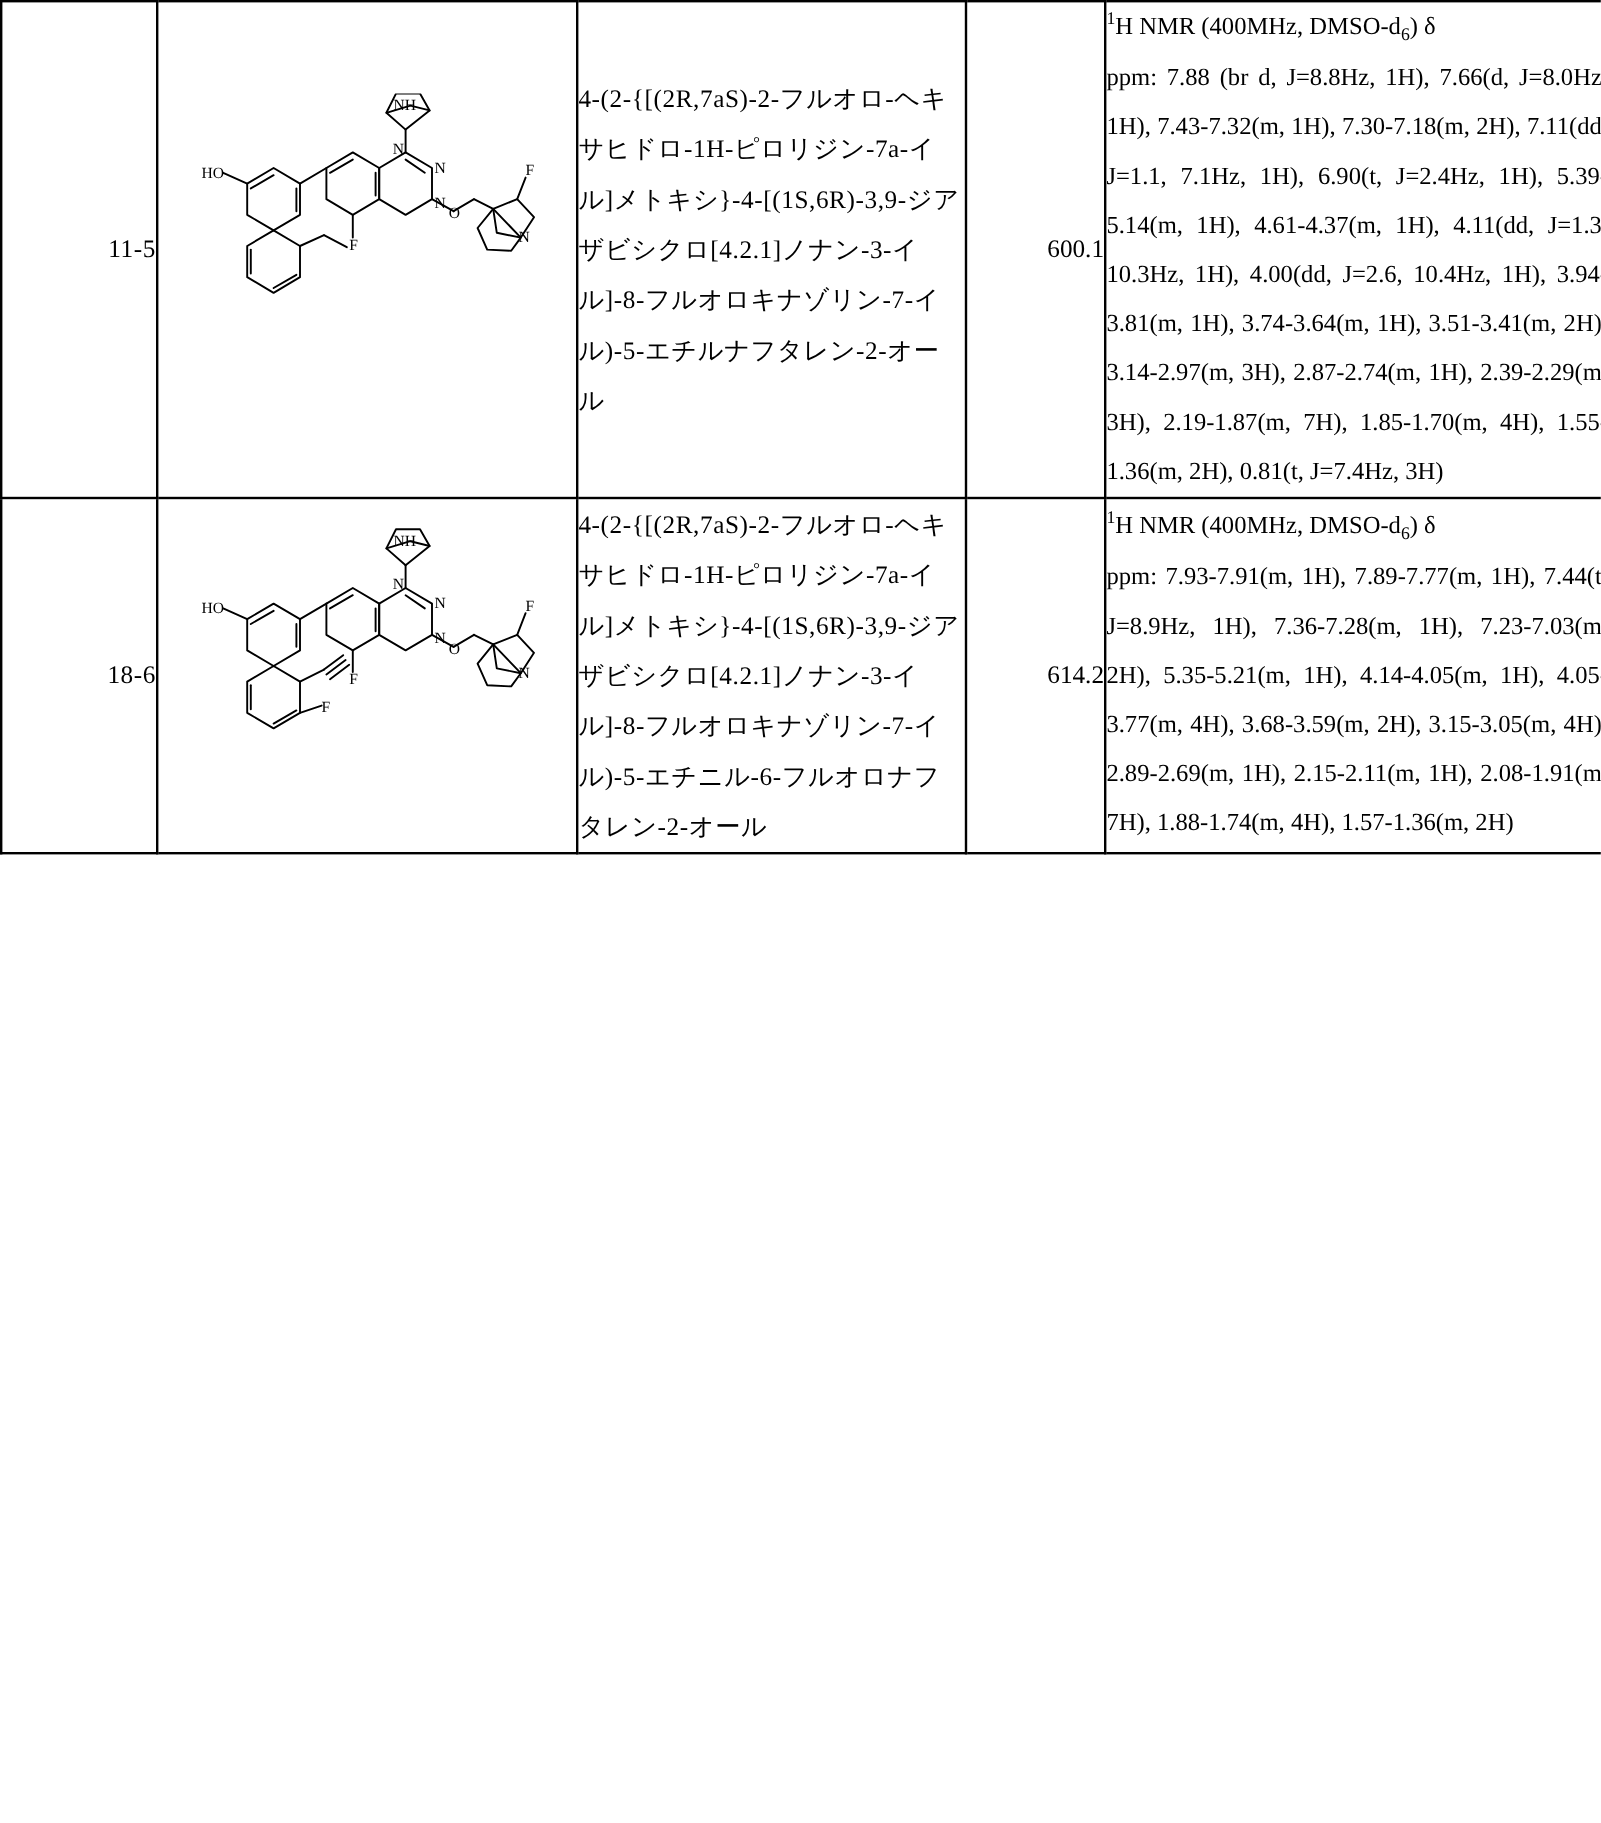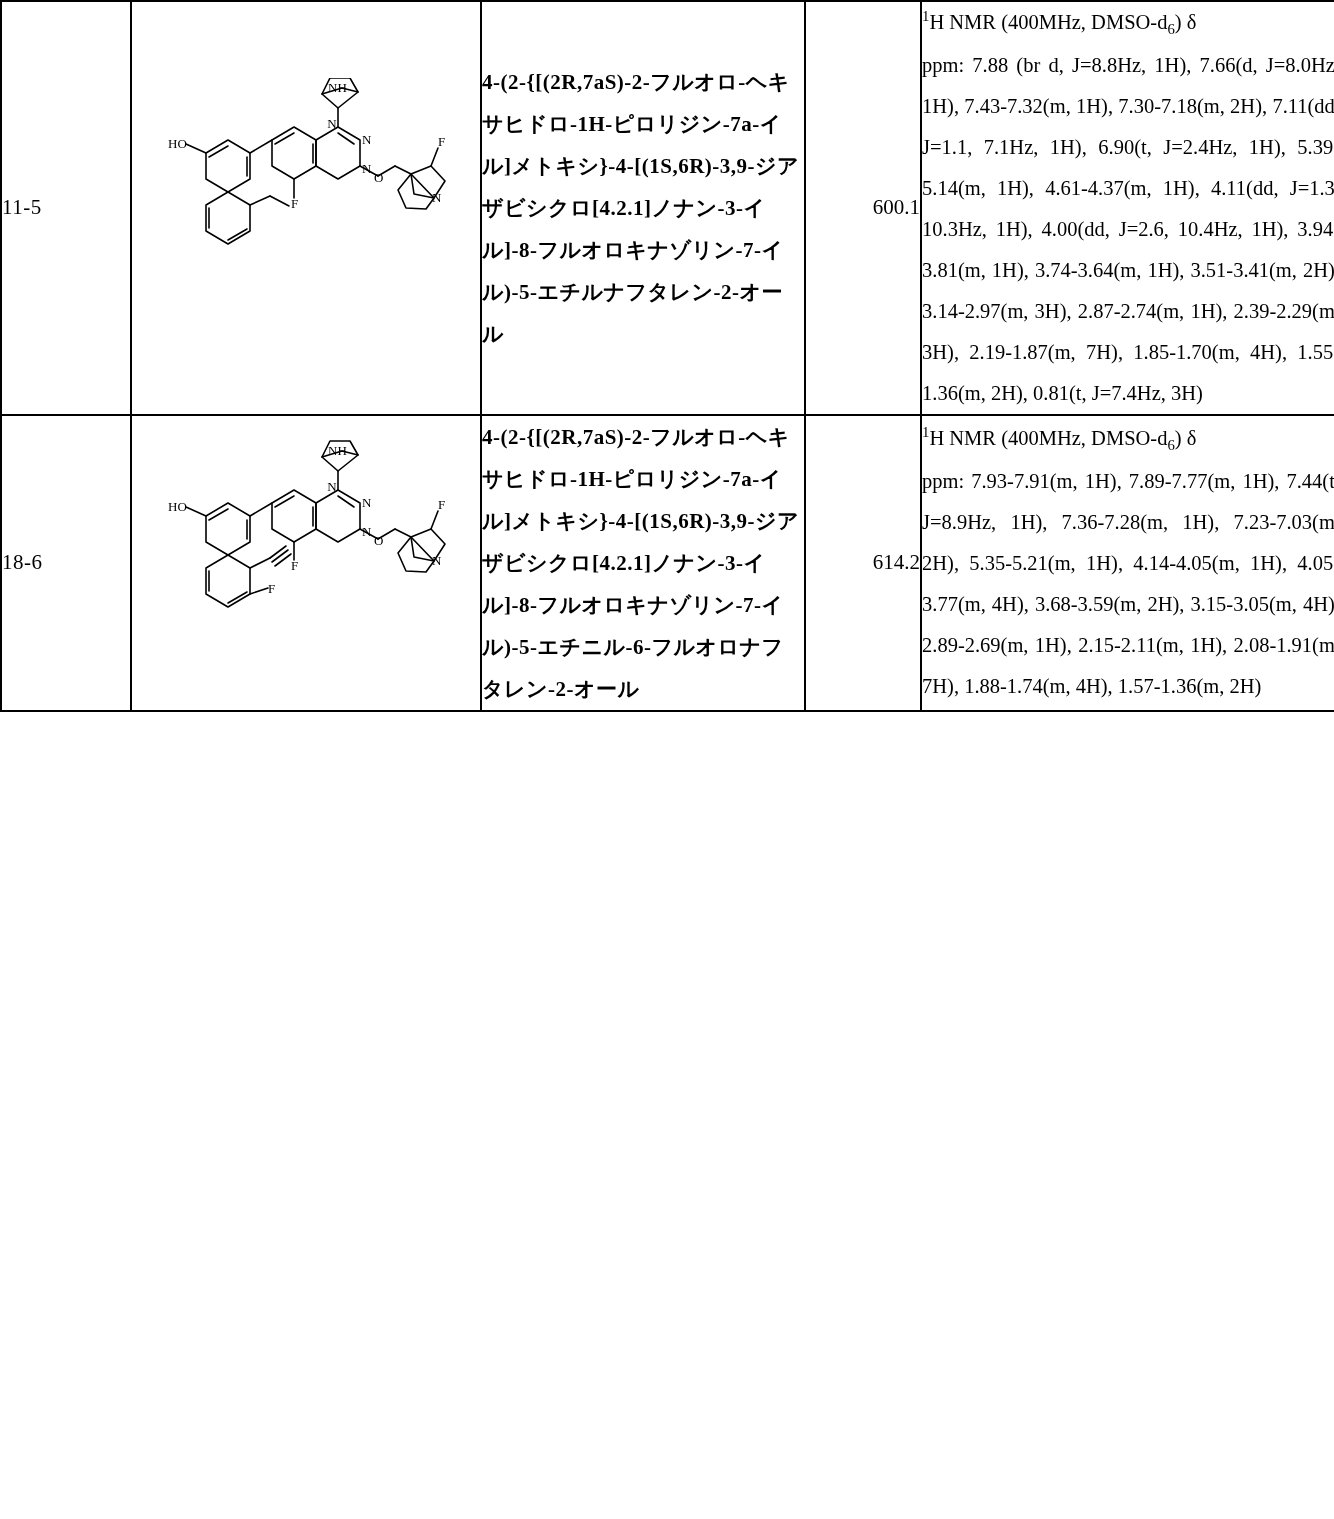--- a/index.html
+++ b/index.html
@@ -24,21 +24,21 @@
     width: 1334px;
     table-layout: fixed;
   }
   table.patent-table td {
     border: 2px solid #000;
     vertical-align: middle;
     padding: 0;
   }
   td.col-id {
     width: 128px;
-    text-align: left;
+    text-align: right;
     font-size: 21px;
     letter-spacing: 0.5px;
   }
   td.col-struct {
     width: 348px;
     text-align: center;
     padding: 4px;
   }
   td.col-name {
     width: 322px;
@@ -77,21 +77,20 @@
     display: flex;
     align-items: center;
     justify-content: center;
     width: 100%;
   }
   svg.struct {
     display: block;
   }
   .name-block {
     display: block;
-    font-weight: bold;
   }
 </style>
 </head>
 <body>
 
 <div class="page">
   <table class="patent-table">
     <tbody>
       <tr>
         <td class="col-id">

